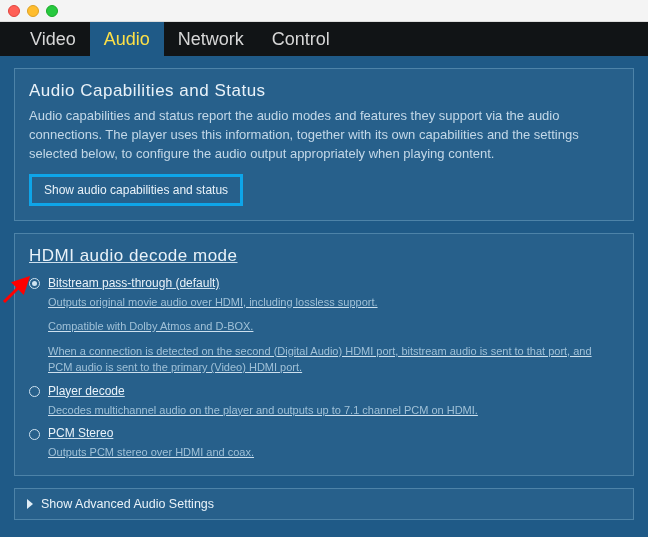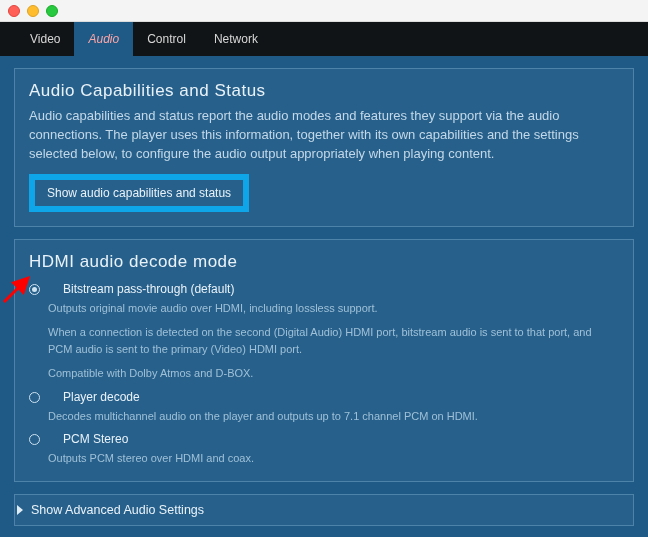--- a/index.html
+++ b/index.html
@@ -8,78 +8,78 @@
 
   
   .titlebar { height: 22px; background: #f4f4f4; display:flex; align-items:center; padding-left:8px; gap:7px; border-bottom:1px solid #dcdcdc;}
   .tl-btn { width:12px; height:12px; border-radius:50%; }
   .tl-close { background:#ff5f56; border:1px solid #e0443e;}
   .tl-min   { background:#ffbd2e; border:1px solid #dea123;}
   .tl-max   { background:#27c93f; border:1px solid #1aab29;}
 
   
   .tabbar { background:#111416; height:34px; display:flex; align-items:stretch; padding-left:16px; }
-  .tab { color:#d7d7d7; font-size:12px; display:flex; align-items:center; padding:0 14px; cursor:pointer; }
-  .tab.active { background:#1f5a87; color:#fca5a5;font-style:italic; }
+  .tab { color:#d7d7d7; font-size:18px; display:flex; align-items:center; padding:0 14px; cursor:pointer; }
+  .tab.active { background:#1f5a87; color:#fde047; }
 
   .page { padding: 12px 14px 0 14px; }
 
   .panel { border:1px solid #4d83a8; background:rgba(255,255,255,0.04); padding:12px 28px 14px 14px; margin-bottom:12px; }
   .panel h2 { font-family: "Eurostile","Helvetica Neue",Arial,sans-serif; font-stretch:expanded; letter-spacing:0.5px; font-weight:500; color:#e9f2f9; font-size:17px; margin-bottom:6px; }
   .panel p.desc { font-size:13px; line-height:1.45; color:#c3d8e8; margin-bottom:10px; }
 
-  .btn-outline { display:inline-block; border:6px solid #0ea5e9; color:#e9f2f9; background:transparent; padding:6px 12px; font-size:12px; cursor:pointer; }
+  .btn-outline { display:inline-block; border:3px solid #0ea5e9; color:#e9f2f9; background:transparent; padding:6px 12px; font-size:12px; cursor:pointer; }
 
-  .radio-row { display:flex; align-items:flex-start; gap:23px; margin-bottom:4px; }
+  .radio-row { display:flex; align-items:center; gap:8px; margin-bottom:4px; }
   .radio { flex:0 0 auto; width:11px; height:11px; margin-top:2px; border-radius:50%; border:1px solid #cfe3f1; background:transparent; position:relative; cursor:pointer;}
   .radio.selected::after{ content:""; position:absolute; inset:2px; border-radius:50%; background:#cfe3f1;}
   .radio-label { color:#e9f2f9; font-size:12px; }
   .radio-sub { color:#9fc0d7; font-size:11px; line-height:1.5; margin:2px 0 8px 19px; }
 
-  .expander { border:1px solid #4d83a8; background:rgba(255,255,255,0.04); padding:8px 2px; display:flex; align-items:center; gap:8px; cursor:pointer; margin-bottom:12px;}
+  .expander { border:1px solid #4d83a8; background:rgba(255,255,255,0.04); padding:8px 12px; display:flex; align-items:center; gap:8px; cursor:pointer; margin-bottom:12px;}
   .expander .chev { width:0;height:0;border-top:5px solid transparent;border-bottom:5px solid transparent;border-left:6px solid #e0edf6; }
   .expander span.lbl { color:#e9f2f9; font-size:12.5px; }
 
   
   .arrow-annot { position:absolute; left:0px; top:268px; pointer-events:none; }
 </style>
 </head>
 <body>
 
 <div class="titlebar">
   <div class="tl-btn tl-close"></div>
   <div class="tl-btn tl-min"></div>
   <div class="tl-btn tl-max"></div>
 </div>
 
 <div class="tabbar" id="tabbar">
     <div class="tab">Video</div>
     <div class="tab active">Audio</div>
+    <div class="tab">Network</div>
     <div class="tab">Control</div>
-    <div class="tab">Network</div>
   </div>
 
 <div class="page">
 
   <div class="panel">
     <h2>Audio Capabilities and Status</h2>
     <p class="desc">Audio capabilities and status report the audio modes and features they support via the audio connections. The player uses this information, together with its own capabilities and the settings selected below, to configure the audio output appropriately when playing content.</p>
     <button class="btn-outline">Show audio capabilities and status</button>
   </div>
 
-  <div class="panel" style="padding-bottom:6px;">
+  <div class="panel" style="padding-bottom:6px;text-decoration:underline;">
     <h2 style="margin-bottom:10px;">HDMI audio decode mode</h2>
     <div id="decode-options">
         <div class="radio-row">
           <div class="radio selected"></div>
           <div class="radio-label">Bitstream pass-through (default)</div>
         </div>
         <div class="radio-sub">Outputs original movie audio over HDMI, including lossless support.</div>
+        <div class="radio-sub">Compatible with Dolby Atmos and D-BOX.</div>
         <div class="radio-sub">When a connection is detected on the second (Digital Audio) HDMI port, bitstream audio is sent to that port, and PCM audio is sent to the primary (Video) HDMI port.</div>
-        <div class="radio-sub">Compatible with Dolby Atmos and D-BOX.</div>
         <div class="radio-row">
           <div class="radio"></div>
           <div class="radio-label">Player decode</div>
         </div>
         <div class="radio-sub">Decodes multichannel audio on the player and outputs up to 7.1 channel PCM on HDMI.</div>
         <div class="radio-row">
           <div class="radio"></div>
           <div class="radio-label">PCM Stereo</div>
         </div>
         <div class="radio-sub">Outputs PCM stereo over HDMI and coax.</div>

